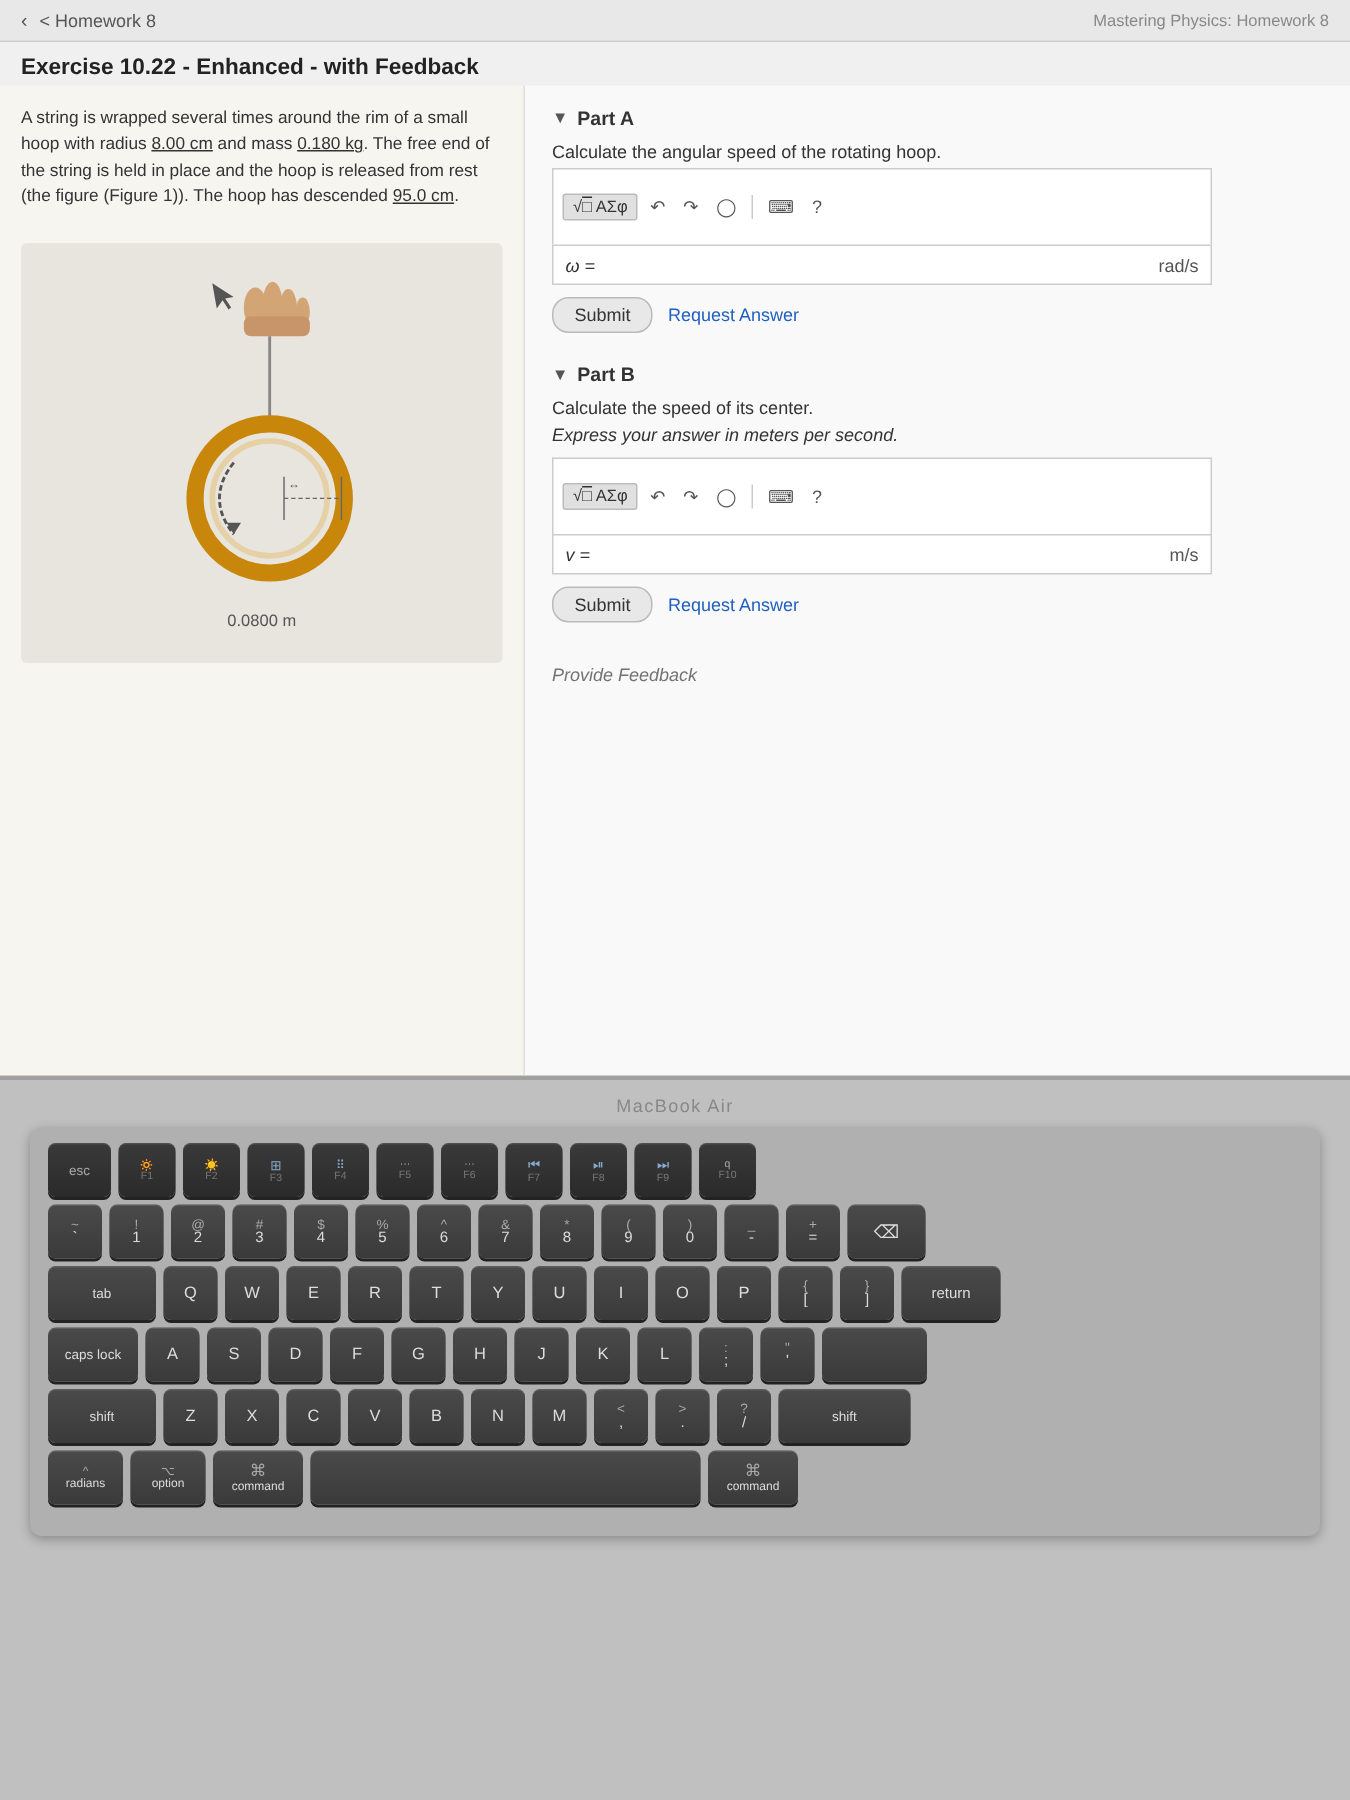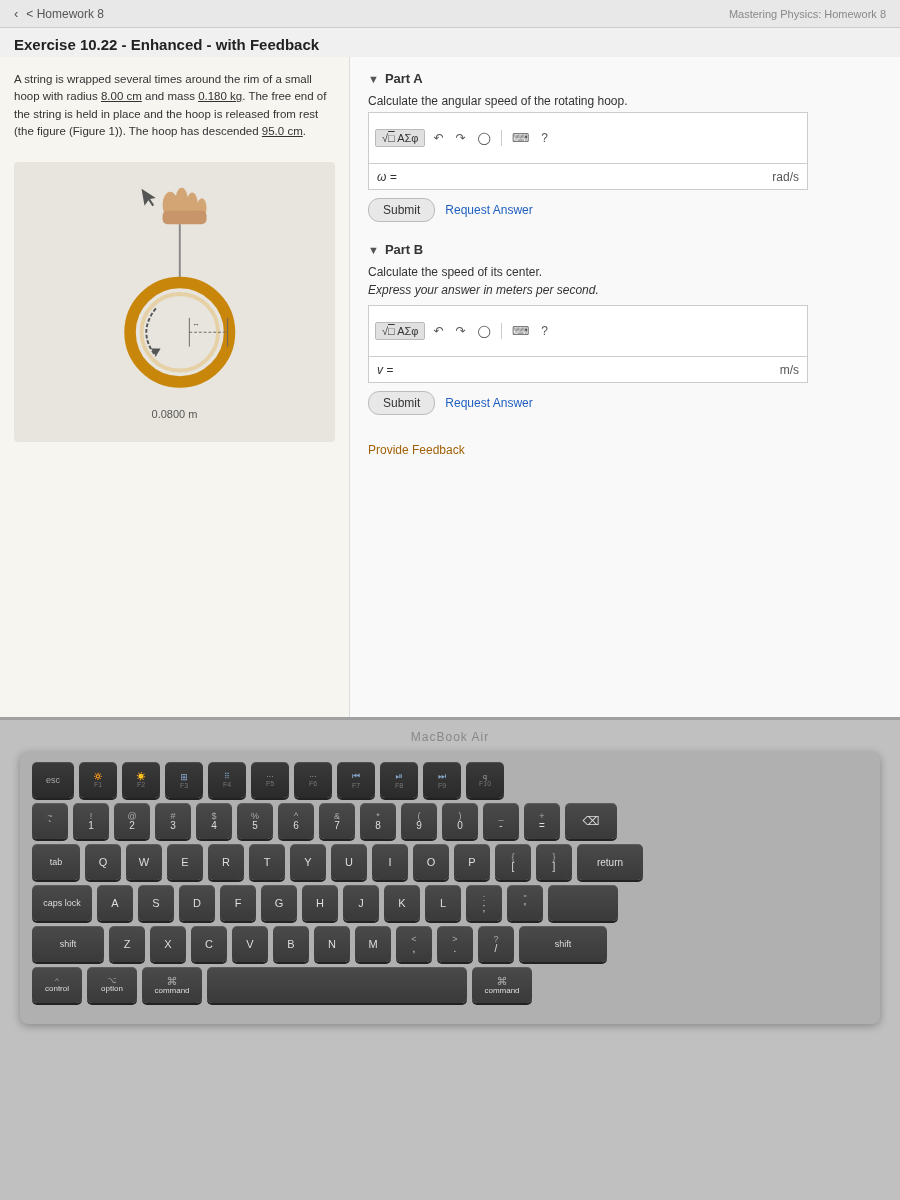--- a/index.html
+++ b/index.html
@@ -241,25 +241,26 @@
     }
     .request-link {
       font-size: 12px;
       color: #2060c0;
       cursor: pointer;
       text-decoration: none;
     }
 
     .provide-feedback {
       font-size: 12px;
-      color: #a16207;
+      color: #737373;
       cursor: pointer;
       text-decoration: none;
       margin-top: 8px;
       display: inline-block;
+      font-style: italic;
     }
 
     
     .keyboard-area {
       background: #c0c0c0;
       flex: 1;
       display: flex;
       flex-direction: column;
       align-items: center;
       padding: 10px 20px 0;
@@ -322,21 +323,21 @@
       background: linear-gradient(to bottom, #3a3a3a, #2a2a2a);
       font-size: 8px;
       color: #999;
       text-align: center;
     }
     .key-esc {
       width: 42px;
     }
     .key-fn-key { width: 38px; }
     .key-std { width: 36px; }
-    .key-tab { width: 48px; }
+    .key-tab { width: 72px; }
     .key-caps { width: 60px; }
     .key-lshift { width: 72px; }
     .key-rshift { width: 88px; }
     .key-space { width: 260px; }
     .key-cmd { width: 60px; }
     .key-option { width: 50px; }
     .key-ctrl { width: 50px; }
     .key-backspace { width: 52px; }
     .key-return { width: 66px; }
 
@@ -708,21 +709,21 @@
           <span class="key-bottom">/</span>
         </div>
       <div class="key key-rshift">
           <span class="key-single" style="font-size:9px;">shift</span>
         </div>
     </div>
 
     <div class="key-row">
       <div class="key key-ctrl">
         <span class="key-top" style="font-size:8px;">^</span>
-        <span class="key-bottom" style="font-size:8px;">control</span>
+        <span class="key-bottom" style="font-size:8px;">radians</span>
       </div>
       <div class="key key-option">
         <span class="key-top" style="font-size:8px;">⌥</span>
         <span class="key-bottom" style="font-size:8px;">option</span>
       </div>
       <div class="key key-cmd">
         <span class="key-top" style="font-size:11px;">⌘</span>
         <span class="key-bottom" style="font-size:8px;">command</span>
       </div>
       <div class="key key-space"></div>

